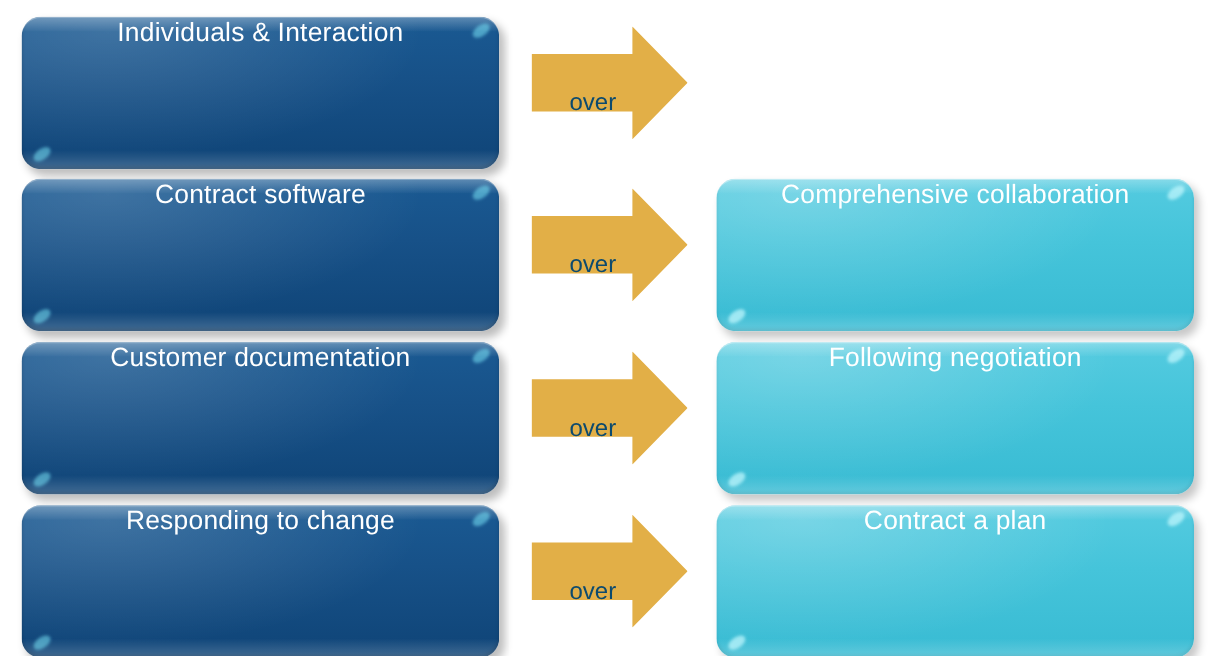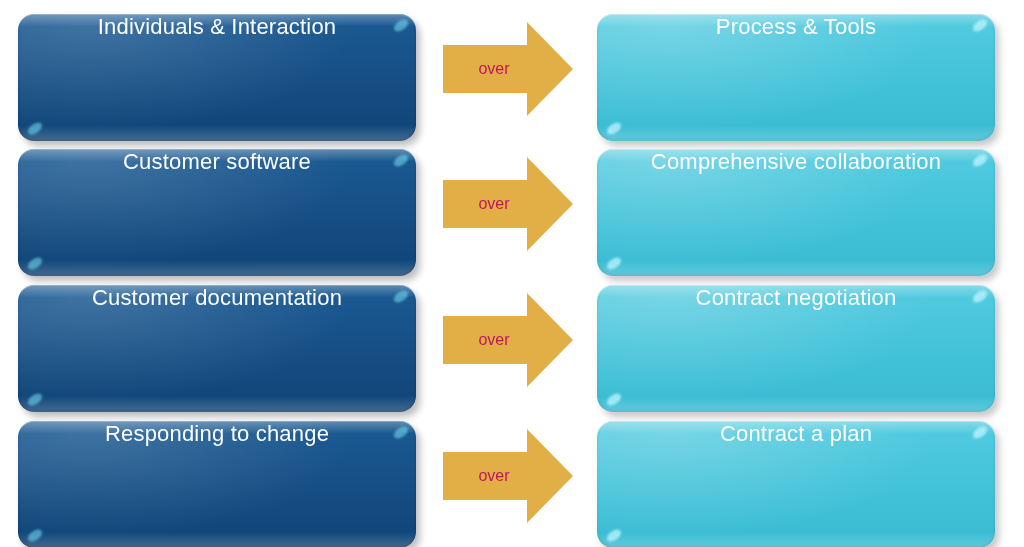--- a/index.html
+++ b/index.html
@@ -141,28 +141,28 @@
   .arrow svg {
     position: absolute;
     inset: 0;
     width: 130px;
     height: 94px;
     display: block;
   }
   .arrow-label {
     position: absolute;
     left: 8px;
-    top: 0;
+    top: 17px;
     width: 86px;
     height: 94px;
     display: flex;
     align-items: center;
     justify-content: center;
-    color: #be185d;
-    font-size: 16px;
+    color: #0c4a6e;
+    font-size: 20px;
     font-weight: 400;
     z-index: 2;
     pointer-events: none;
   }
 </style>
 </head>
 <body>
 
 <div id="canvas">
 
@@ -173,83 +173,78 @@
       <span class="pill-label">Individuals &amp; Interaction</span>
     </div>
 
     <div class="arrow">
       <svg viewBox="0 0 130 94" xmlns="http://www.w3.org/2000/svg" aria-hidden="true">
         <polygon points="0,23 84,23 84,0 130,47 84,94 84,71 0,71" fill="#e2af47"></polygon>
       </svg>
       <span class="arrow-label">over</span>
     </div>
 
+  </div>
+
+  <div class="row row-1">
+    <div class="pill pill-left">
+      <span class="glint glint-tr"></span>
+      <span class="glint glint-bl"></span>
+      <span class="pill-label">Contract software</span>
+    </div>
+
+    <div class="arrow">
+      <svg viewBox="0 0 130 94" xmlns="http://www.w3.org/2000/svg" aria-hidden="true">
+        <polygon points="0,23 84,23 84,0 130,47 84,94 84,71 0,71" fill="#e2af47"></polygon>
+      </svg>
+      <span class="arrow-label">over</span>
+    </div>
+
     <div class="pill pill-right">
       <span class="glint glint-tr"></span>
       <span class="glint glint-bl"></span>
-      <span class="pill-label">Process &amp; Tools</span>
-    </div>
-  </div>
-
-  <div class="row row-1">
-    <div class="pill pill-left">
-      <span class="glint glint-tr"></span>
-      <span class="glint glint-bl"></span>
-      <span class="pill-label">Customer software</span>
+      <span class="pill-label">Comprehensive collaboration</span>
+    </div>
+  </div>
+
+  <div class="row row-2">
+    <div class="pill pill-left">
+      <span class="glint glint-tr"></span>
+      <span class="glint glint-bl"></span>
+      <span class="pill-label">Customer documentation</span>
     </div>
 
     <div class="arrow">
       <svg viewBox="0 0 130 94" xmlns="http://www.w3.org/2000/svg" aria-hidden="true">
         <polygon points="0,23 84,23 84,0 130,47 84,94 84,71 0,71" fill="#e2af47"></polygon>
       </svg>
       <span class="arrow-label">over</span>
     </div>
 
     <div class="pill pill-right">
       <span class="glint glint-tr"></span>
       <span class="glint glint-bl"></span>
-      <span class="pill-label">Comprehensive collaboration</span>
-    </div>
-  </div>
-
-  <div class="row row-2">
-    <div class="pill pill-left">
-      <span class="glint glint-tr"></span>
-      <span class="glint glint-bl"></span>
-      <span class="pill-label">Customer documentation</span>
+      <span class="pill-label">Following negotiation</span>
+    </div>
+  </div>
+
+  <div class="row row-3">
+    <div class="pill pill-left">
+      <span class="glint glint-tr"></span>
+      <span class="glint glint-bl"></span>
+      <span class="pill-label">Responding to change</span>
     </div>
 
     <div class="arrow">
       <svg viewBox="0 0 130 94" xmlns="http://www.w3.org/2000/svg" aria-hidden="true">
         <polygon points="0,23 84,23 84,0 130,47 84,94 84,71 0,71" fill="#e2af47"></polygon>
       </svg>
       <span class="arrow-label">over</span>
     </div>
 
     <div class="pill pill-right">
       <span class="glint glint-tr"></span>
       <span class="glint glint-bl"></span>
-      <span class="pill-label">Contract negotiation</span>
-    </div>
-  </div>
-
-  <div class="row row-3">
-    <div class="pill pill-left">
-      <span class="glint glint-tr"></span>
-      <span class="glint glint-bl"></span>
-      <span class="pill-label">Responding to change</span>
-    </div>
-
-    <div class="arrow">
-      <svg viewBox="0 0 130 94" xmlns="http://www.w3.org/2000/svg" aria-hidden="true">
-        <polygon points="0,23 84,23 84,0 130,47 84,94 84,71 0,71" fill="#e2af47"></polygon>
-      </svg>
-      <span class="arrow-label">over</span>
-    </div>
-
-    <div class="pill pill-right">
-      <span class="glint glint-tr"></span>
-      <span class="glint glint-bl"></span>
       <span class="pill-label">Contract a plan</span>
     </div>
   </div>
 
 </div>
 
 </body></html>

